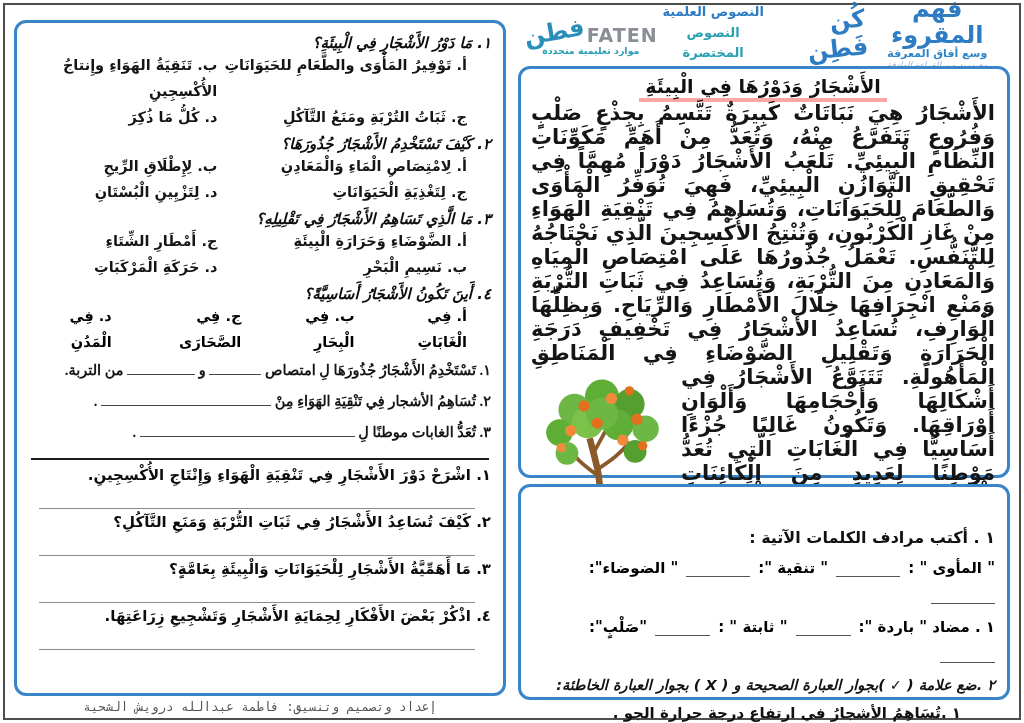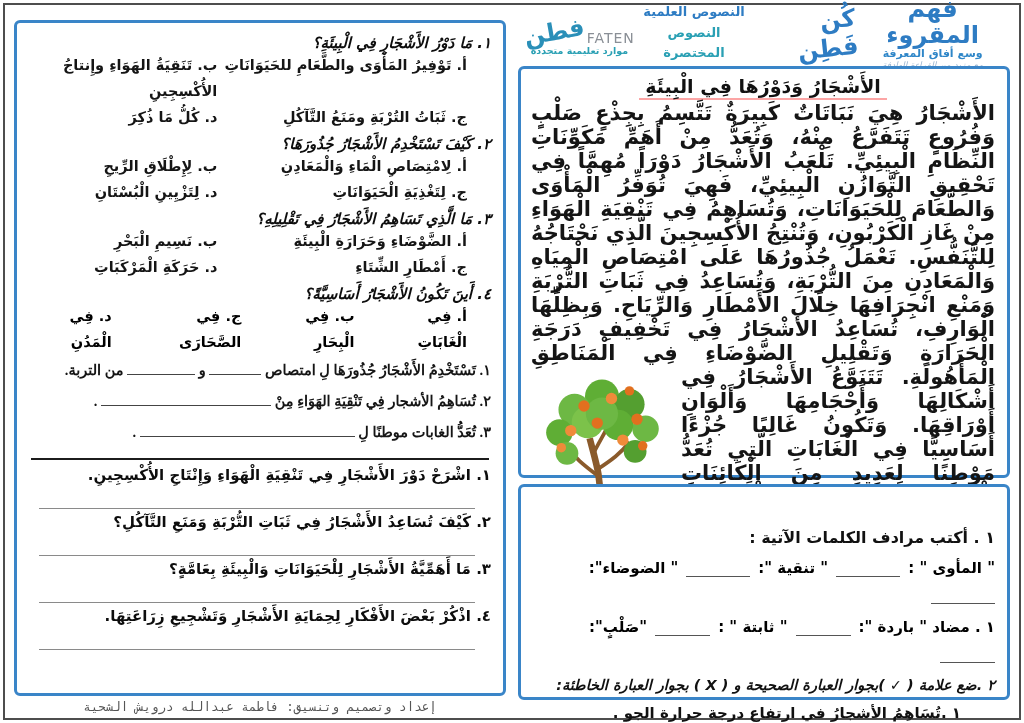--- a/index.html
+++ b/index.html
@@ -1,42 +1,42 @@
 <!DOCTYPE html>
 <html lang="ar" dir="rtl"><head>
 <meta charset="utf-8">
 <style>
   * { box-sizing: border-box; }
   body { margin:0; background:#fff; font-family:"DejaVu Sans", sans-serif; }
   .page { position:relative; width:1024px; height:723px; background:#fff; overflow:hidden; }
   .frame { position:absolute; inset:3px; border:2px solid #4d4d4d; pointer-events:none; }
 
-  .panel { position:absolute; border:3px solid #3a85c8; border-radius:6px; background:#fff; }
+  .panel { position:absolute; border:3px solid #3a85c8; border-radius:12px; background:#fff; }
 
   
   .header { position:absolute; left:520px; top:2px; width:492px; height:62px;
             display:flex; align-items:center; justify-content:space-between; padding:0 4px; }
   .brand { text-align:center; line-height:1.1; }
   .brand-title { font-size:24px; font-weight:bold; color:#2e7cc3; }
   .brand-subtitle { font-size:11px; font-weight:bold; color:#2e86c8; }
   .brand-tagline { font-size:9px; color:#9db7d2; font-style:italic; }
   .motto { font-size:24px; font-weight:bold; color:#2e7cc3; transform:rotate(-6deg); margin-top:8px; }
   .series { text-align:center; line-height:1.6; }
   .series-1 { font-size:13px; font-weight:bold; color:#2e7cc3; }
   .series-2 { font-size:13px; font-weight:bold; color:#2aa0b4; }
   .publisher { text-align:center; line-height:1.05; margin-top:10px; }
   .publisher-row { display:flex; align-items:flex-end; justify-content:center; gap:2px; }
   .publisher-ar { font-size:24px; font-weight:bold; color:#2a8fb8; transform:rotate(-10deg); }
-  .publisher-en { font-size:14px; font-weight:normal; color:#8a8f96; letter-spacing:1px; }
+  .publisher-en { font-size:19px; font-weight:bold; color:#8a8f96; letter-spacing:1px; }
   .publisher-tagline { font-size:9.5px; font-weight:bold; color:#2aa0b4; }
 
   
   .passage-panel { left:518px; top:66px; width:492px; height:412px; padding:4px 12px 4px 10px; }
   .passage-title { text-align:center; font-size:19px; font-weight:bold; color:#111; margin:2px 0 4px; }
-  .passage-title span { border-bottom:2px solid #fca5a5; padding:0 6px 1px; }
+  .passage-title span { border-bottom:4px solid #fca5a5; padding:0 6px 1px; }
   .passage-body { font-size:21px; font-weight:bold; color:#151515; line-height:24px; text-align:justify; }
   .tree-fig { float:left; width:142px; height:146px; margin:4px 8px 0 0; }
 
   
   .vocab-panel { left:518px; top:484px; width:492px; height:216px; padding:8px 12px; }
   .v-title { font-size:16px; font-weight:bold; color:#111;margin-top:33px; }
   .v-row { display:flex; flex-wrap:wrap; align-items:flex-end; column-gap:8px; row-gap:10px;
            font-size:15px; font-weight:bold; margin:12px 0 14px; }
   .blank { display:inline-block; border-bottom:1.6px solid #555; height:17px; }
   .b65 { width:64px; } .b55 { width:55px; }
@@ -171,22 +171,22 @@
     <div class="opt-grid">
       <span>أ. لِامْتِصَاصِ الْمَاءِ وَالْمَعَادِنِ</span>
       <span>ب. لِإِطْلَاقِ الرِّيحِ</span>
       <span>ج. لِتَغْذِيَةِ الْحَيَوَانَاتِ</span>
       <span>د. لِتَزْيِينِ الْبُسْتَانِ</span>
     </div>
 
     <div class="q-head">٣. مَا الَّذِي تَسَاهِمُ الأَشْجَارُ فِي تَقْلِيلِهِ؟</div>
     <div class="opt-grid">
       <span>أ. الضَّوْضَاءِ وَحَرَارَةِ الْبِيئَةِ</span>
+      <span>ج. أَمْطَارِ الشِّتَاءِ</span>
       <span>ب. نَسِيمِ الْبَحْرِ</span>
-      <span>ج. أَمْطَارِ الشِّتَاءِ</span>
       <span>د. حَرَكَةِ الْمَرْكَبَاتِ</span>
     </div>
 
     <div class="q-head">٤. أَينَ تَكُونُ الأَشْجَارُ أَسَاسِيَّةً؟</div>
     <div class="opt-row">
       <span>أ. فِي الْغَابَاتِ</span>
       <span>ب. فِي الْبِحَارِ</span>
       <span>ج. فِي الصَّحَارَى</span>
       <span>د. فِي الْمَدُنِ</span>
     </div>

